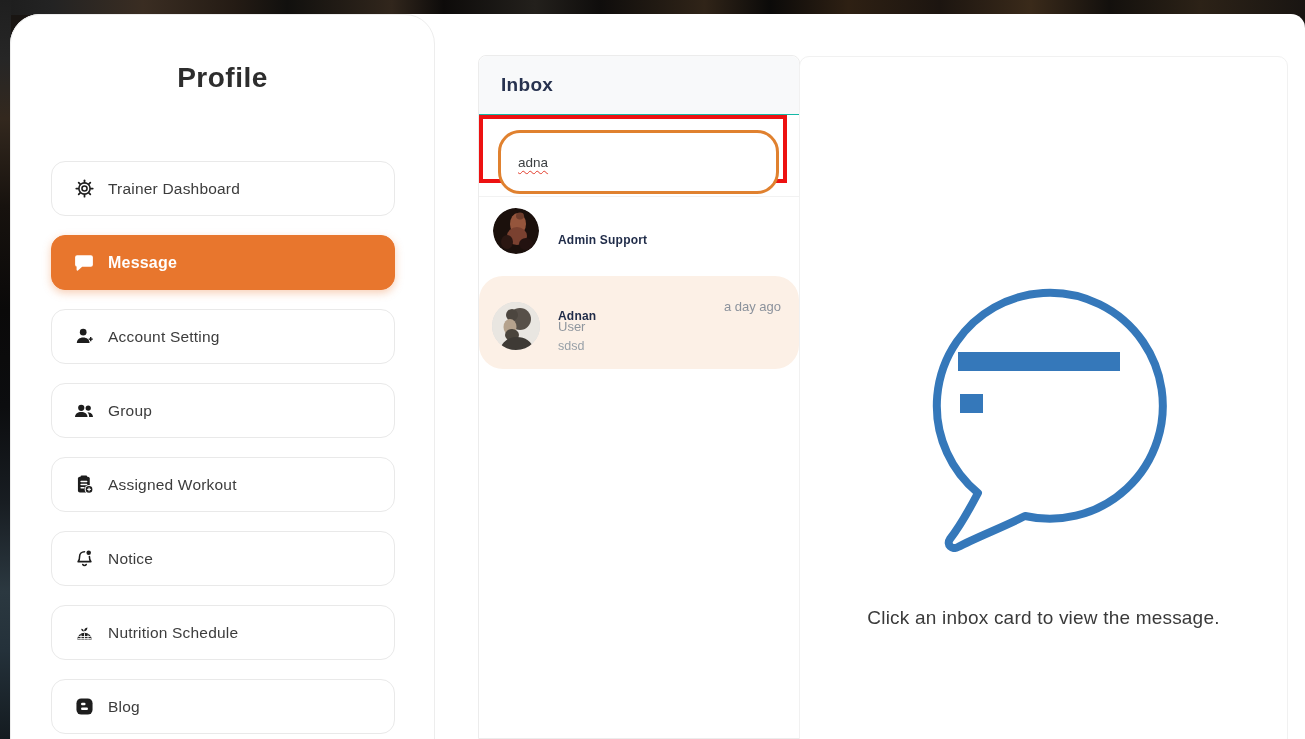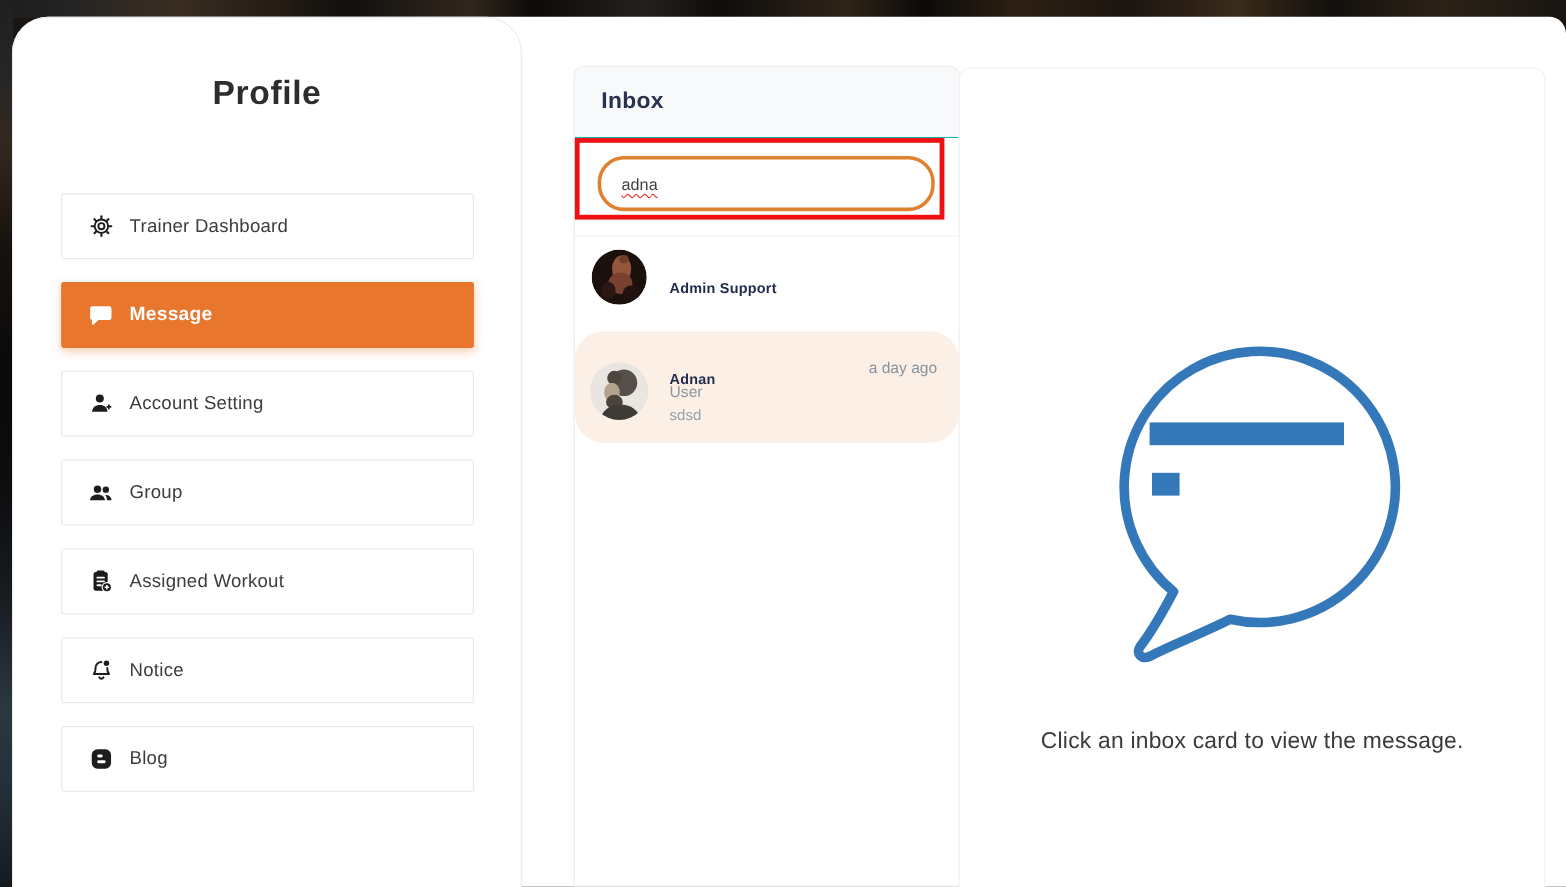--- a/index.html
+++ b/index.html
@@ -17,36 +17,36 @@
 
   .content{position:absolute;left:10px;top:14px;width:1295px;height:725px;
     background:#fff;border-radius:30px 14px 0 0;}
 
   
   .sidebar{position:absolute;left:10px;top:14px;width:425px;height:760px;
     background:#fff;border:1px solid #ededed;border-radius:30px;}
   .sidebar-title{margin-top:47px;text-align:center;font-size:28px;font-weight:600;
     color:#2d2d2d;letter-spacing:.5px;}
   .menu{position:absolute;left:40px;top:146px;width:344px;}
-  .menu-item{height:55px;margin-bottom:19px;border:1px solid #e9e9e9;border-radius:2px;
+  .menu-item{height:55px;margin-bottom:19px;border:1px solid #e9e9e9;border-radius:14px;
     display:flex;align-items:center;padding-left:21px;gap:13px;background:#fff;cursor:pointer;}
   .menu-item .lbl{font-size:15.5px;color:#3c3c3c;letter-spacing:.2px;}
   .menu-item.active{background:#e8762d;border-color:#e8762d;box-shadow:0 3px 8px rgba(232,118,45,.35);}
   .menu-item.active .lbl{color:#fff;font-weight:600;font-size:16px;}
   .micon{width:22px;height:22px;flex:0 0 22px;display:flex;align-items:center;justify-content:center;}
 
   
   .inbox-panel{position:absolute;left:478px;top:55px;width:322px;height:684px;
     background:#fff;border:1px solid #ececec;border-radius:8px 8px 0 0;}
   .inbox-header{height:59px;background:#f8f9fa;border-bottom:1px solid #14b8a6;
     border-radius:8px 8px 0 0;display:flex;align-items:center;padding:0 22px;}
   .inbox-header .t{font-size:19px;font-weight:700;color:#27324f;letter-spacing:.3px;}
   .search-zone{position:absolute;left:0;top:59px;width:308px;height:68px;
     border:4px solid #ed1111;}
-  .search-box{position:absolute;left:19px;top:74px;width:281px;height:46px;
+  .search-box{position:absolute;left:19px;top:74px;width:281px;height:64px;
     border:3px solid #e0812f;border-radius:22px;background:#fff;
     display:flex;align-items:center;padding:0 17px;cursor:text;}
   .search-text{font-size:13.5px;color:#3c4043;
     text-decoration:underline;text-decoration-style:wavy;text-decoration-color:#e23c2c;
     text-decoration-thickness:1px;text-underline-offset:3px;}
   .conv{position:absolute;left:0;width:320px;cursor:pointer;}
   .conv-admin{top:140px;height:80px;background:#fff;border-top:1px solid #f2f2f2;}
   .conv-adnan{top:220px;height:93px;background:#fcf0e6;border-radius:24px;}
   .avatar{position:absolute;border-radius:50%;overflow:hidden;background:#ddd;}
   .conv-admin .avatar{left:14px;top:11px;width:46px;height:46px;}
@@ -150,20 +150,33 @@
       <span class="micon">
         <svg width="21" height="21" viewBox="0 0 24 24">
           <path d="M12 4.2a5.6 5.6 0 0 0-5.6 5.6c0 4.3-1.7 5.8-1.7 5.8h14.6s-1.7-1.5-1.7-5.8" fill="none" stroke="#1d1d1d" stroke-width="1.8" stroke-linecap="round" stroke-linejoin="round"></path>
           <path d="M10 18.8a2.2 2.2 0 0 0 4 0" fill="none" stroke="#1d1d1d" stroke-width="1.8" stroke-linecap="round"></path>
           <circle cx="16.8" cy="5.4" r="2.6" fill="#1d1d1d"></circle>
         </svg>
       </span>
       <span class="lbl">Notice</span>
     </div>
 
+    <div class="menu-item">
+      <span class="micon">
+        <svg width="21" height="21" viewBox="0 0 24 24">
+          <path d="M3.8 20a8.2 7.6 0 0 1 16.4 0z" fill="#1d1d1d"></path>
+          <g stroke="#fff" stroke-width="1">
+            <path d="M8 14.5v5.5M12 12.8v7.2M16 14.5v5.5M4.9 16.6h14.2M4.2 18.8h15.6"></path>
+          </g>
+          <path d="M11.6 10.6c-.3-2.4 1.2-4.2 3.8-4.4-.2 2.5-1.6 4.1-3.8 4.4z" fill="#1d1d1d"></path>
+          <path d="M11.2 10.8c-1.8-.3-2.8-1.4-3-3.2 1.9.2 3 1.3 3 3.2z" fill="#1d1d1d"></path>
+        </svg>
+      </span>
+      <span class="lbl">Nutrition Schedule</span>
+    </div>
 
     <div class="menu-item">
       <span class="micon">
         <svg width="21" height="21" viewBox="0 0 24 24">
           <rect x="2.8" y="2.8" width="18.4" height="18.4" rx="5.5" fill="#1d1d1d"></rect>
           <rect x="8" y="7.8" width="5.2" height="2.8" rx="1.4" fill="#fff"></rect>
           <rect x="8" y="13.2" width="8" height="2.8" rx="1.4" fill="#fff"></rect>
         </svg>
       </span>
       <span class="lbl">Blog</span>

